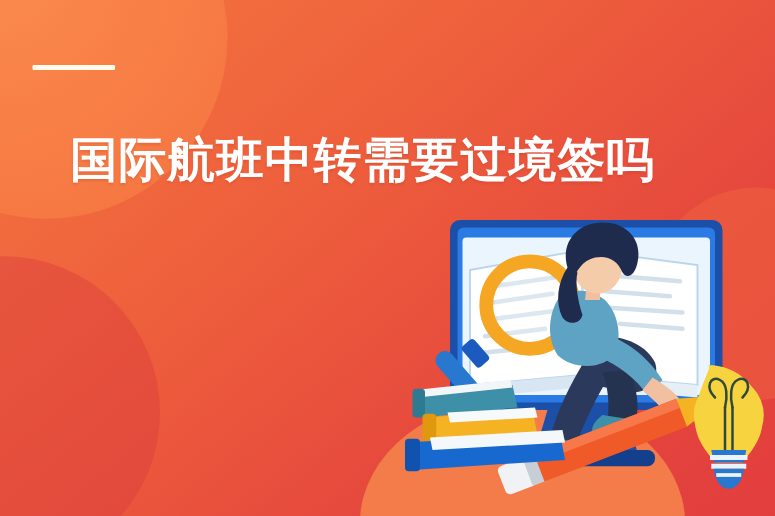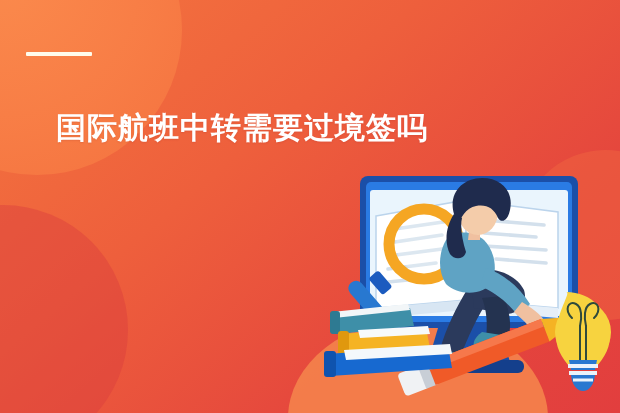--- a/index.html
+++ b/index.html
@@ -66,21 +66,21 @@
     height: 4px;
     background: #FFFCEC;
     border-radius: 1px;
   }
   #page-title {
     position: absolute;
     left: 56px;
     top: 108px;
     margin: 0;
     color: #FFFFFF;
-    font-size: 30px;
+    font-size: 38px;
     font-weight: 700;
     letter-spacing: 1px;
     line-height: 40px;
     white-space: nowrap;
     text-shadow: 0 1px 2px rgba(150,40,30,0.16);
   }
 
   
   #illustration {
     position: absolute;

